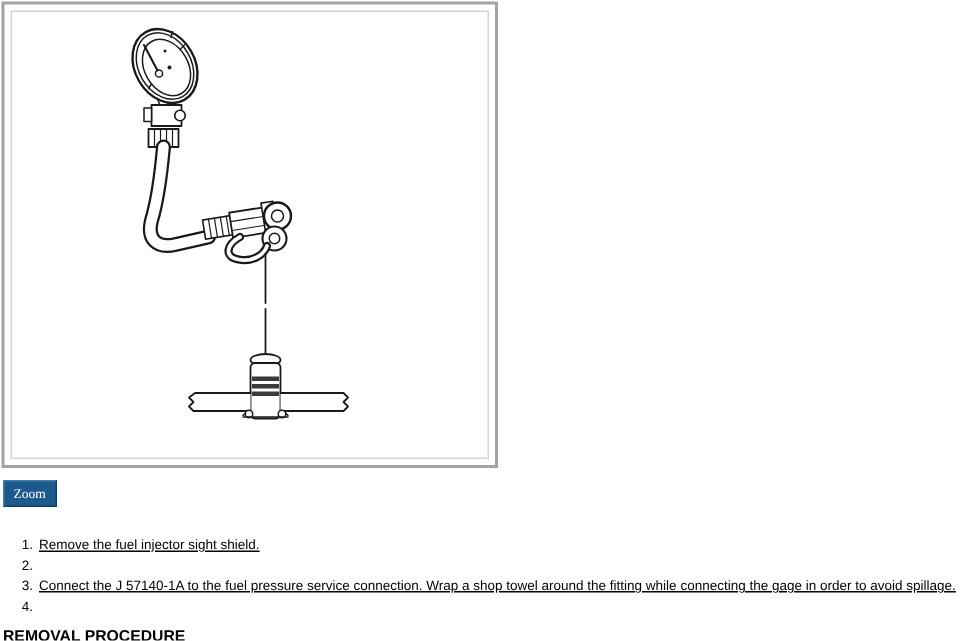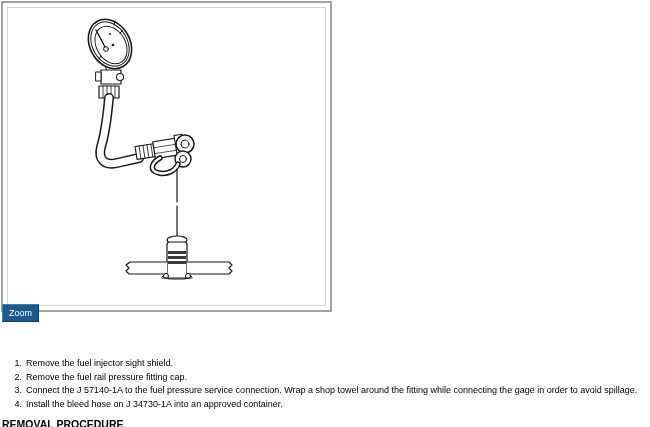--- a/index.html
+++ b/index.html
@@ -24,22 +24,22 @@
   .figure-inner {
     box-sizing: border-box;
     width: 100%; height: 100%;
     border: 1px solid #d4d4d4;
     background: #ffffff;
   }
   .figure-inner svg { display: block; width: 100%; height: 100%; }
 
   
   .toolbar {
-    position: absolute; left: 2px; top: 304px;
-    display: flex; gap: 3px;
+    position: absolute; left: 2px; top: 320px;
+    display: flex; gap: 3px; font-family: Liberation Serif, serif;
   }
   .si-button {
     display: inline-block;
     background: #1c5a8d;
     color: #ffffff;
     font-size: 9px;
     line-height: 12px;
     padding: 2px 6px;
     border-top: 1px solid #417fab;
     border-left: 1px solid #417fab;
@@ -58,21 +58,21 @@
     display: flex;
     font-size: 9px;
     line-height: 13.5px;
     white-space: nowrap;
   }
   .step-num {
     width: 22px;
     text-align: right;
     flex: 0 0 22px;
   }
-  .step-text { padding-left: 4px; }
+  .step-text { padding-left: 4px; text-decoration: underline; }
 
   
   .section-heading {
     position: absolute; left: 2px; top: 419px;
     font-size: 10.5px;
     font-weight: bold;
     line-height: 10.5px;
     white-space: nowrap;
   }
 </style>
@@ -150,25 +150,23 @@
   <span class="si-button">Zoom</span>
 </div>
 
 <div class="steps">
   <div class="step-row">
     <span class="step-num">1.</span>
     <span class="step-text">Remove the fuel injector sight shield.</span>
   </div>
   <div class="step-row">
     <span class="step-num">2.</span>
-    <span class="step-text">Remove the fuel rail pressure fitting cap.</span>
   </div>
   <div class="step-row">
     <span class="step-num">3.</span>
     <span class="step-text">Connect the J 57140-1A to the fuel pressure service connection. Wrap a shop towel around the fitting while connecting the gage in order to avoid spillage.</span>
   </div>
   <div class="step-row">
     <span class="step-num">4.</span>
-    <span class="step-text">Install the bleed hose on J 34730-1A into an approved container.</span>
   </div>
 </div>
 
 <div class="section-heading">REMOVAL PROCEDURE</div>
 
 </body></html>

